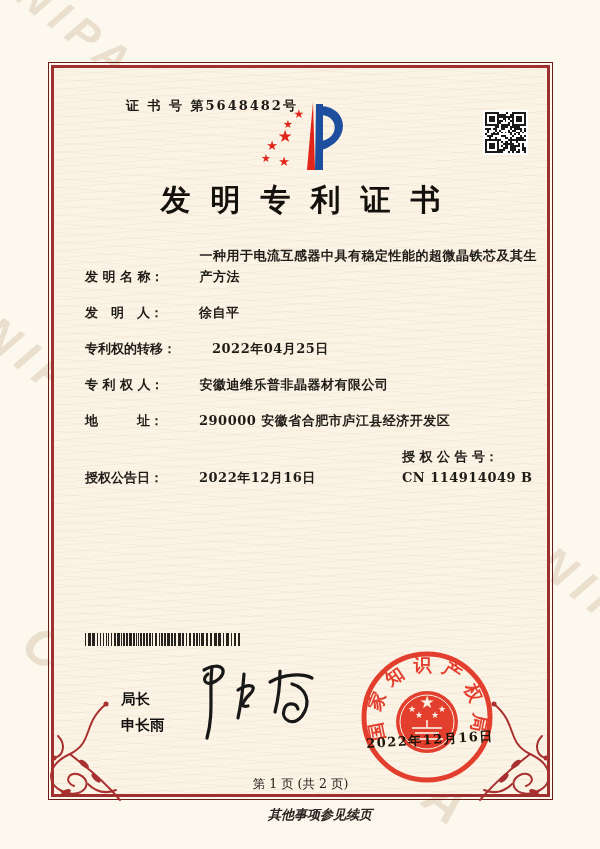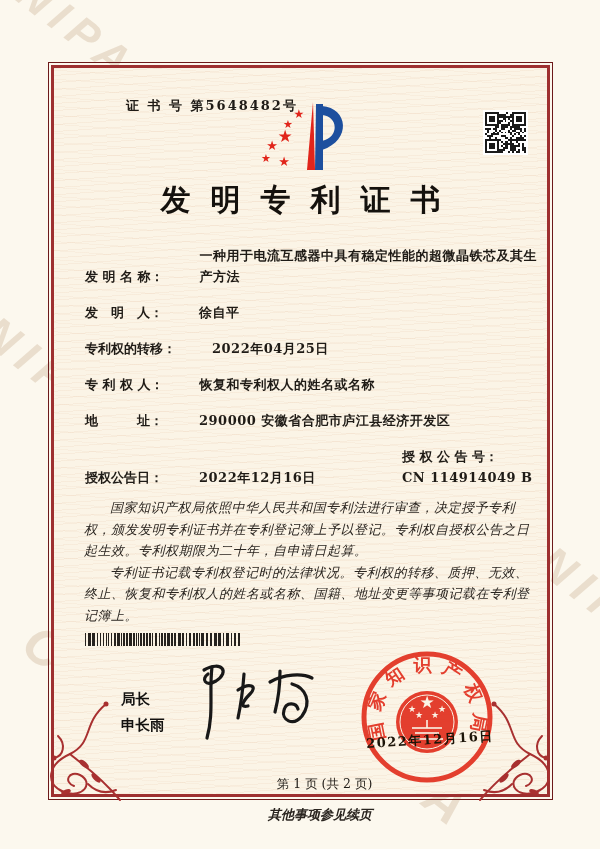--- a/index.html
+++ b/index.html
@@ -70,21 +70,21 @@
   }
   .signature{position:absolute; left:180px; top:658px; z-index:3;}
   .seal{position:absolute; left:360px; top:650px; z-index:3;}
   .seal-date{
     position:absolute; left:362px; top:731px; width:136px; z-index:4;
     font-size:13px; font-weight:bold; letter-spacing:1.5px; color:#1b1408;
     transform:rotate(-3.5deg); text-align:center;
   }
   .page-no{
     position:absolute; left:48px; top:776px; width:505px; z-index:3;
-    text-align:center; font-size:12.5px;padding-left:24px;
+    text-align:center; font-size:12.5px;
   }
   .continuation{
     position:absolute; left:0; top:806px; width:600px; z-index:3;
     text-align:center; font-size:13px; font-style:italic; font-weight:bold; color:#2a2520;padding-left:20px;
   }
 </style>
 </head>
 <body>
 
 <div class="page">
@@ -605,40 +605,36 @@
     <div class="row">
       <span class="lab">发　明　人：</span>
       <span class="val">徐自平</span>
     </div>
     <div class="row">
       <span class="lab">专利权的转移：</span>
       <span class="val">2022年04月25日</span>
     </div>
     <div class="row">
       <span class="lab">专 利 权 人：</span>
-      <span class="val">恢复和专利权人的姓名或名称</span>
+      <span class="val">安徽迪维乐普非晶器材有限公司</span>
     </div>
     <div class="row">
       <span class="lab">地　　　址：</span>
       <span class="val">290000 安徽省合肥市庐江县经济开发区</span>
     </div>
     <div class="row">
       <span class="lab">授权公告日：</span>
       <span class="val">2022年12月16日</span>
       <span class="pair2">
         <span class="lab">授 权 公 告 号：</span>
         <span class="val">CN 114914049 B</span>
       </span>
     </div>
   </div>
 
-  <div class="paras">
-    <p>国家知识产权局依照中华人民共和国专利法进行审查，决定授予专利权，颁发发明专利证书并在专利登记簿上予以登记。专利权自授权公告之日起生效。专利权期限为二十年，自申请日起算。</p>
-    <p>专利证书记载专利权登记时的法律状况。专利权的转移、质押、无效、终止、恢复和专利权人的姓名或名称、国籍、地址变更等事项记载在专利登记簿上。</p>
-  </div>
 
   <svg class="barcode" width="156" height="13">
       <rect x="0" y="0" width="1" height="13" fill="#26221e"></rect>
       <rect x="3" y="0" width="3" height="13" fill="#26221e"></rect>
       <rect x="7" y="0" width="3" height="13" fill="#26221e"></rect>
       <rect x="12" y="0" width="1" height="13" fill="#26221e"></rect>
       <rect x="15" y="0" width="1" height="13" fill="#26221e"></rect>
       <rect x="18" y="0" width="1" height="13" fill="#26221e"></rect>
       <rect x="21" y="0" width="1" height="13" fill="#26221e"></rect>
       <rect x="23" y="0" width="1" height="13" fill="#26221e"></rect>

